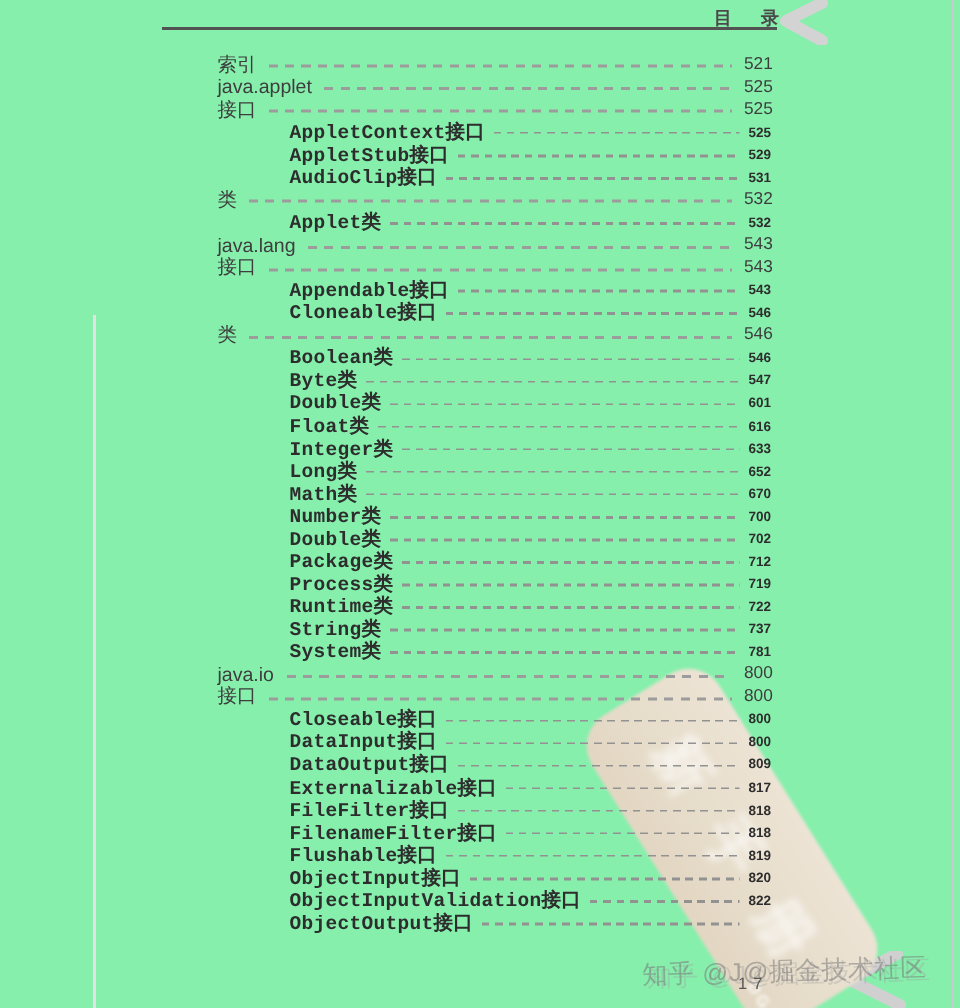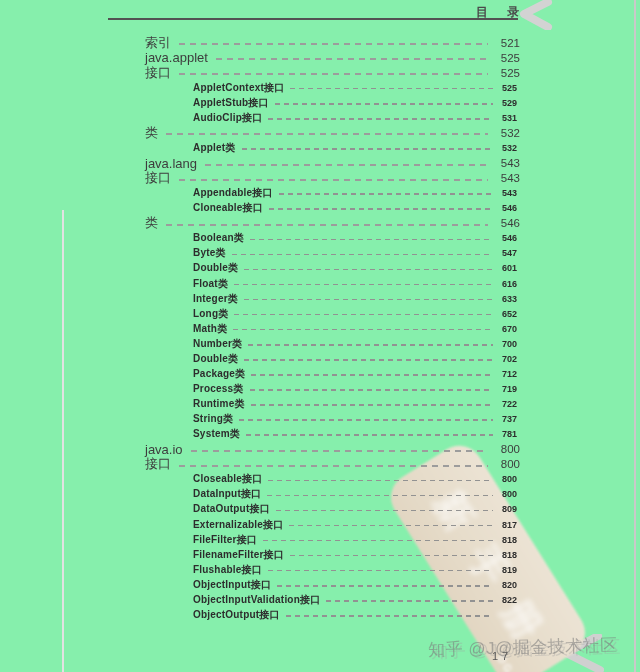--- a/index.html
+++ b/index.html
@@ -40,32 +40,32 @@
   .stamp-corner{
     position:absolute;right:16px;bottom:6px;color:rgba(255,255,255,0.85);
     font-size:11px;font-weight:700;letter-spacing:2px;filter:blur(0.8px);
   }
 
   
   .toc{position:absolute;left:100px;top:35px;width:420px;z-index:2;display:flex;flex-direction:column;}
   .toc-row{display:flex;align-items:center;height:15.07px;}
   .toc-label{white-space:nowrap;}
   .toc-leader{flex:1;align-self:center;}
-  .toc-page{text-align:right;white-space:nowrap;}
+  .toc-page{text-align:left;white-space:nowrap;}
 
   .lvl0{padding-left:45px;}
   .lvl0 .toc-label{font-size:13px;font-weight:500;color:#3d3d3d;}
   .lvl0 .toc-leader{
     height:2px;margin:3px 8px 0 8px;
     background:repeating-linear-gradient(90deg,#9c9c9c 0 6px,transparent 6px 11px);
   }
   .lvl0 .toc-page{font-size:11.5px;color:#3d3d3d;min-width:24px;}
 
   .lvl1{padding-left:93px;padding-right:3px;}
-  .lvl1 .toc-label{font-size:10px;font-weight:700;color:#2d2d2d;letter-spacing:0.2px;}
+  .lvl1 .toc-label{font-size:13px;font-weight:700;color:#2d2d2d;letter-spacing:0.2px;font-family:Liberation Mono, monospace;}
   .lvl1 .toc-leader{
     height:1.5px;margin:2px 6px 0 6px;
     background:repeating-linear-gradient(90deg,#929292 0 5px,transparent 5px 9px);
   }
   .lvl1 .toc-page{font-size:9px;font-weight:700;color:#2d2d2d;min-width:18px;}
 
   
   .bottom-watermark{
     position:absolute;left:428px;top:636px;z-index:5;white-space:nowrap;
     font-size:17px;letter-spacing:0.5px;color:rgba(122,122,122,0.55);

